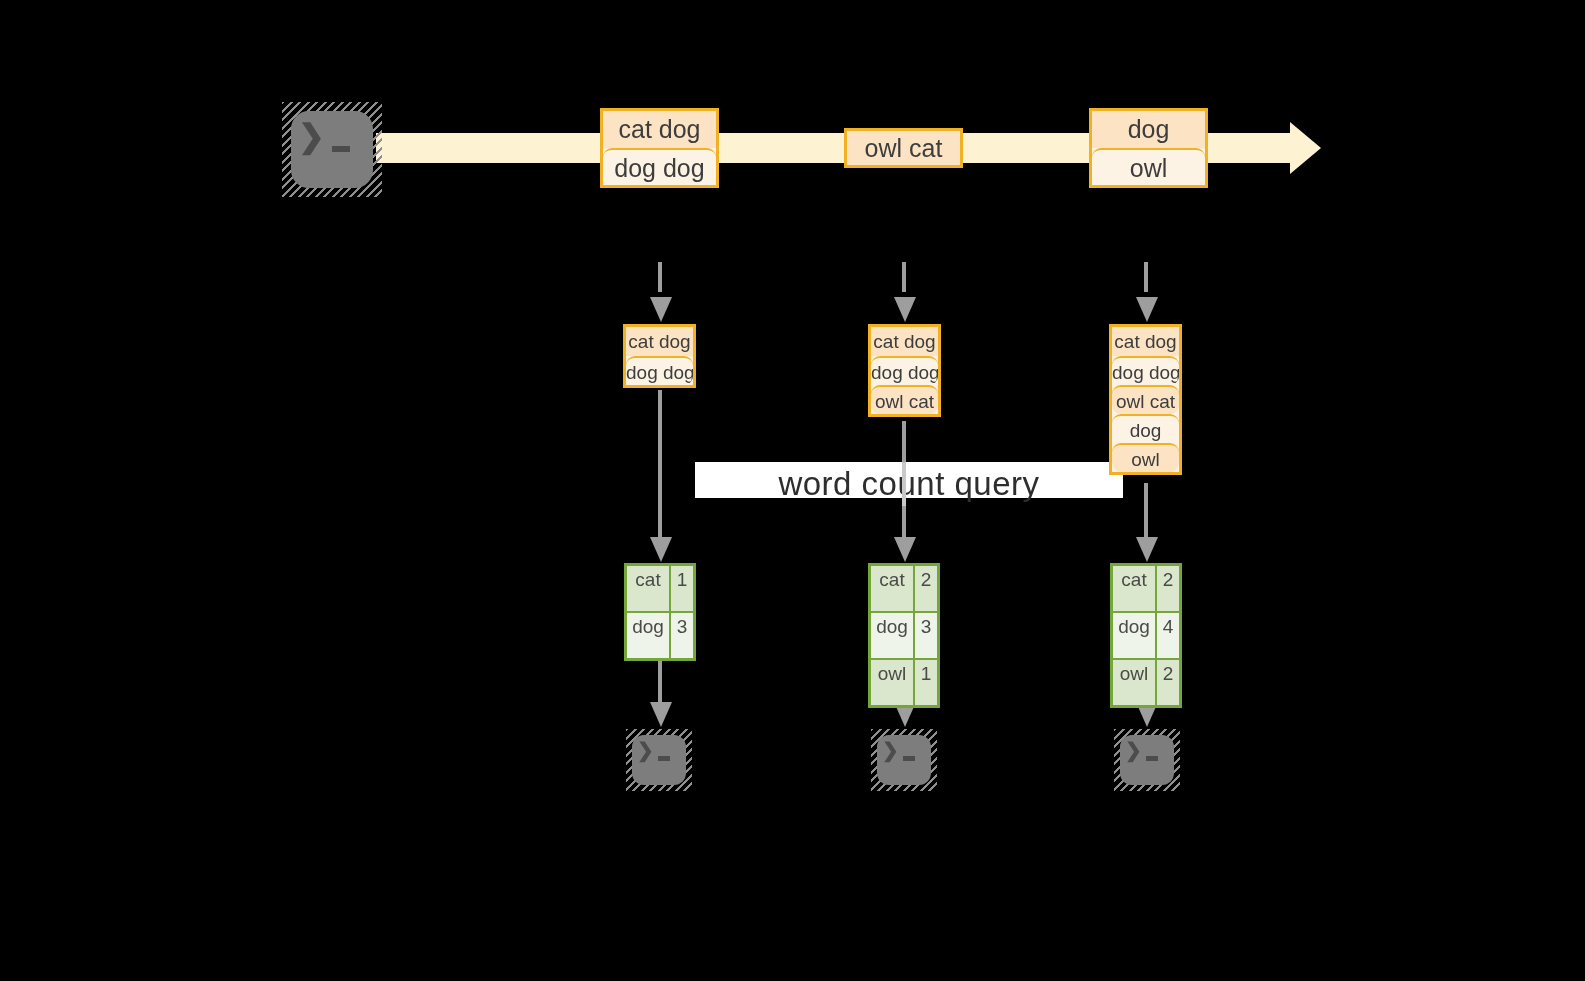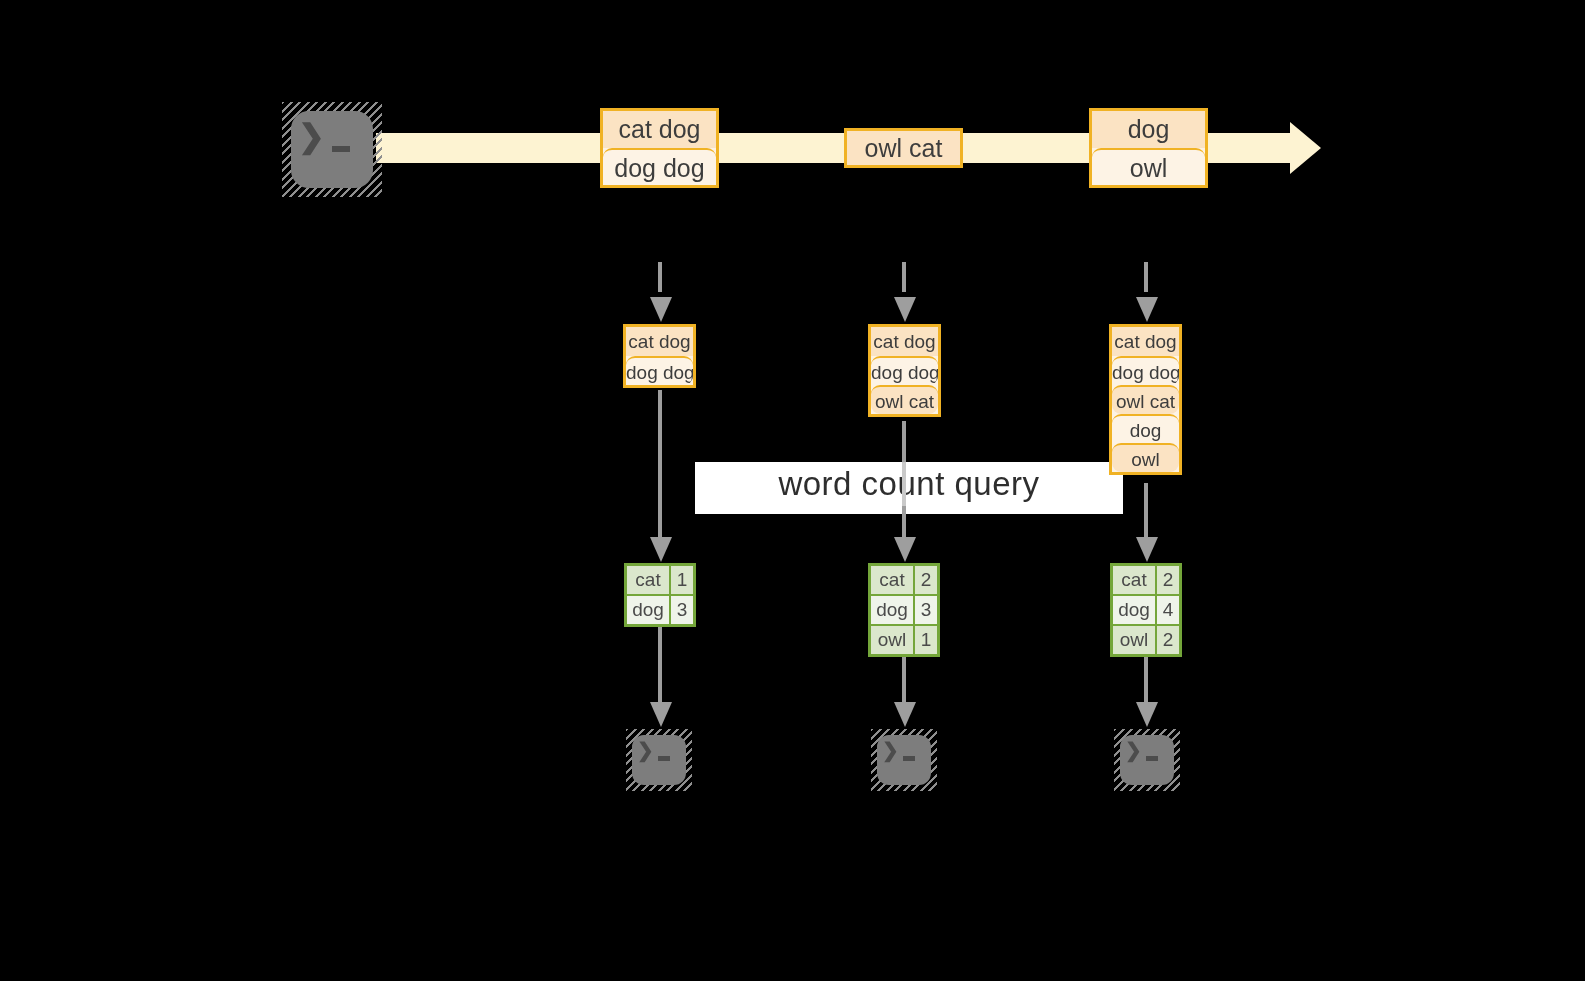--- a/index.html
+++ b/index.html
@@ -37,21 +37,21 @@
   .head-down{width:0;height:0;border-left:11px solid transparent;border-right:11px solid transparent;border-top:25px solid #9e9e9e;z-index:3;}
 
   
   .qlabel{
     background:#ffffff;z-index:2;text-align:center;
     font-size:33px;line-height:44px;color:#2e2e2e;letter-spacing:.5px;
   }
 
   
   .gtable{border:3px solid #74a63a;box-sizing:border-box;z-index:4;background:#eff4ea;}
-  .grow{display:flex;height:28px;line-height:28px;font-size:19px;color:#4a4a4a;}
+  .grow{display:flex;height:45px;line-height:28px;font-size:19px;color:#4a4a4a;}
   .grow + .grow{border-top:2px solid #74a63a;}
   .grow .w{width:42px;text-align:center;border-right:2px solid #74a63a;}
   .grow .v{flex:1;text-align:center;}
   .grow.dark{background:#dbe7cc;}
   .grow.lite{background:#eff4ea;}
 </style>
 </head>
 <body>
 
 <div id="canvas">
@@ -94,21 +94,21 @@
     <div class="cell peach">owl cat</div>
   </div>
   <div class="abs obox stack" style="left:1109px;top:324px;width:73px;">
     <div class="cell peach">cat dog</div>
     <div class="cell cream">dog dog</div>
     <div class="cell peach">owl cat</div>
     <div class="cell cream">dog</div>
     <div class="cell peach">owl</div>
   </div>
 
-  <div class="abs qlabel" style="left:695px;top:462px;width:428px;height:52px;">word count query</div>
+  <div class="abs qlabel" style="left:695px;top:462px;width:428px;height:36px;">word count query</div>
 
   <div class="abs shaft" style="left:658px;top:390px;height:147px;"></div>
   <div class="abs head-down" style="left:650px;top:537px;"></div>
   <div class="abs shaft" style="left:902px;top:421px;height:116px;"></div>
   <div class="abs shaft-lite" style="left:902px;top:462px;height:44px;"></div>
   <div class="abs head-down" style="left:894px;top:537px;"></div>
   <div class="abs shaft" style="left:1144px;top:483px;height:54px;"></div>
   <div class="abs head-down" style="left:1136px;top:537px;"></div>
 
   <div class="abs gtable" style="left:624px;top:563px;width:72px;">

